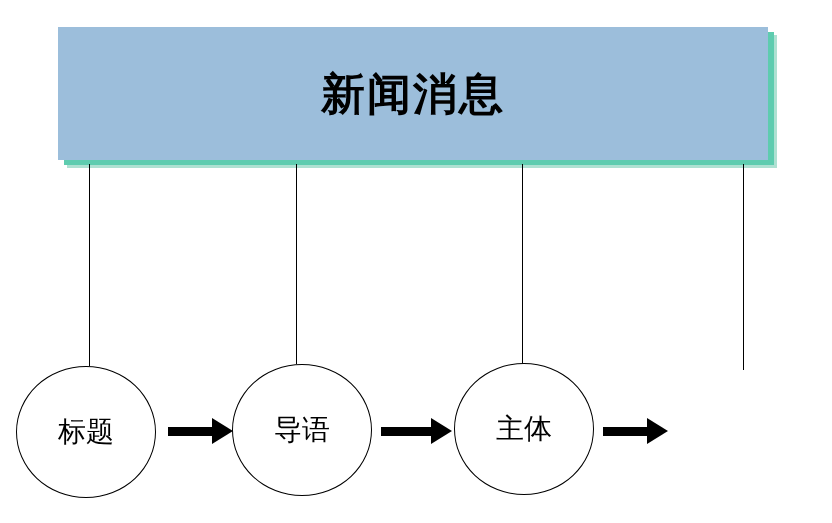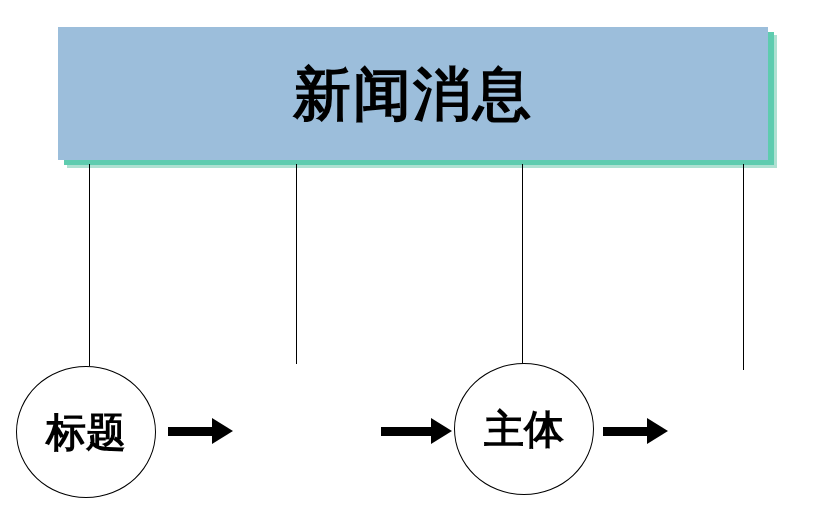--- a/index.html
+++ b/index.html
@@ -24,21 +24,21 @@
     height: 133px;
     background: var(--banner-fill, #9CBEDB);
     box-shadow: 6px 5px 0 0 var(--banner-shadow, #5ECCAF),
                 9px 8px 0 0 var(--banner-shadow-light, #AEE1D2);
     display: flex;
     align-items: center;
     justify-content: center;
   }
   .banner-title {
     color: var(--text, #000000);
-    font-size: 58px;
+    font-size: 44px;
     font-weight: bold;
     letter-spacing: 2px;
     line-height: 1;
   }
   
   .connector {
     position: absolute;
     width: 1px;
     background: var(--line, #000000);
   }
@@ -58,22 +58,22 @@
     display: flex;
     align-items: center;
     justify-content: center;
   }
   .node.n1 { left: 16px;  top: 366px; }
   .node.n2 { left: 232px; top: 364px; }
   .node.n3 { left: 454px; top: 363px; }
   .node.n4 { left: 673px; top: 370px; }
   .node-label {
     color: var(--text, #000000);
-    font-size: 40px;
-    font-weight: bold;
+    font-size: 28px;
+    font-weight: normal;
     line-height: 1;
     white-space: nowrap;
   }
   
   .arrow {
     position: absolute;
     display: flex;
     align-items: center;
     height: 26px;
   }
@@ -103,20 +103,23 @@
   </div>
 
   <div class="connector c1"></div>
   <div class="connector c2"></div>
   <div class="connector c3"></div>
   <div class="connector c4"></div>
 
   <div class="node n1">
     <span class="node-label">标题</span>
   </div>
+  <div class="node n2">
+    <span class="node-label">导语</span>
+  </div>
   <div class="node n3">
     <span class="node-label">主体</span>
   </div>
 
   <div class="arrow a1">
     <div class="arrow-shaft"></div>
     <div class="arrow-head"></div>
   </div>
   <div class="arrow a2">
     <div class="arrow-shaft"></div>

